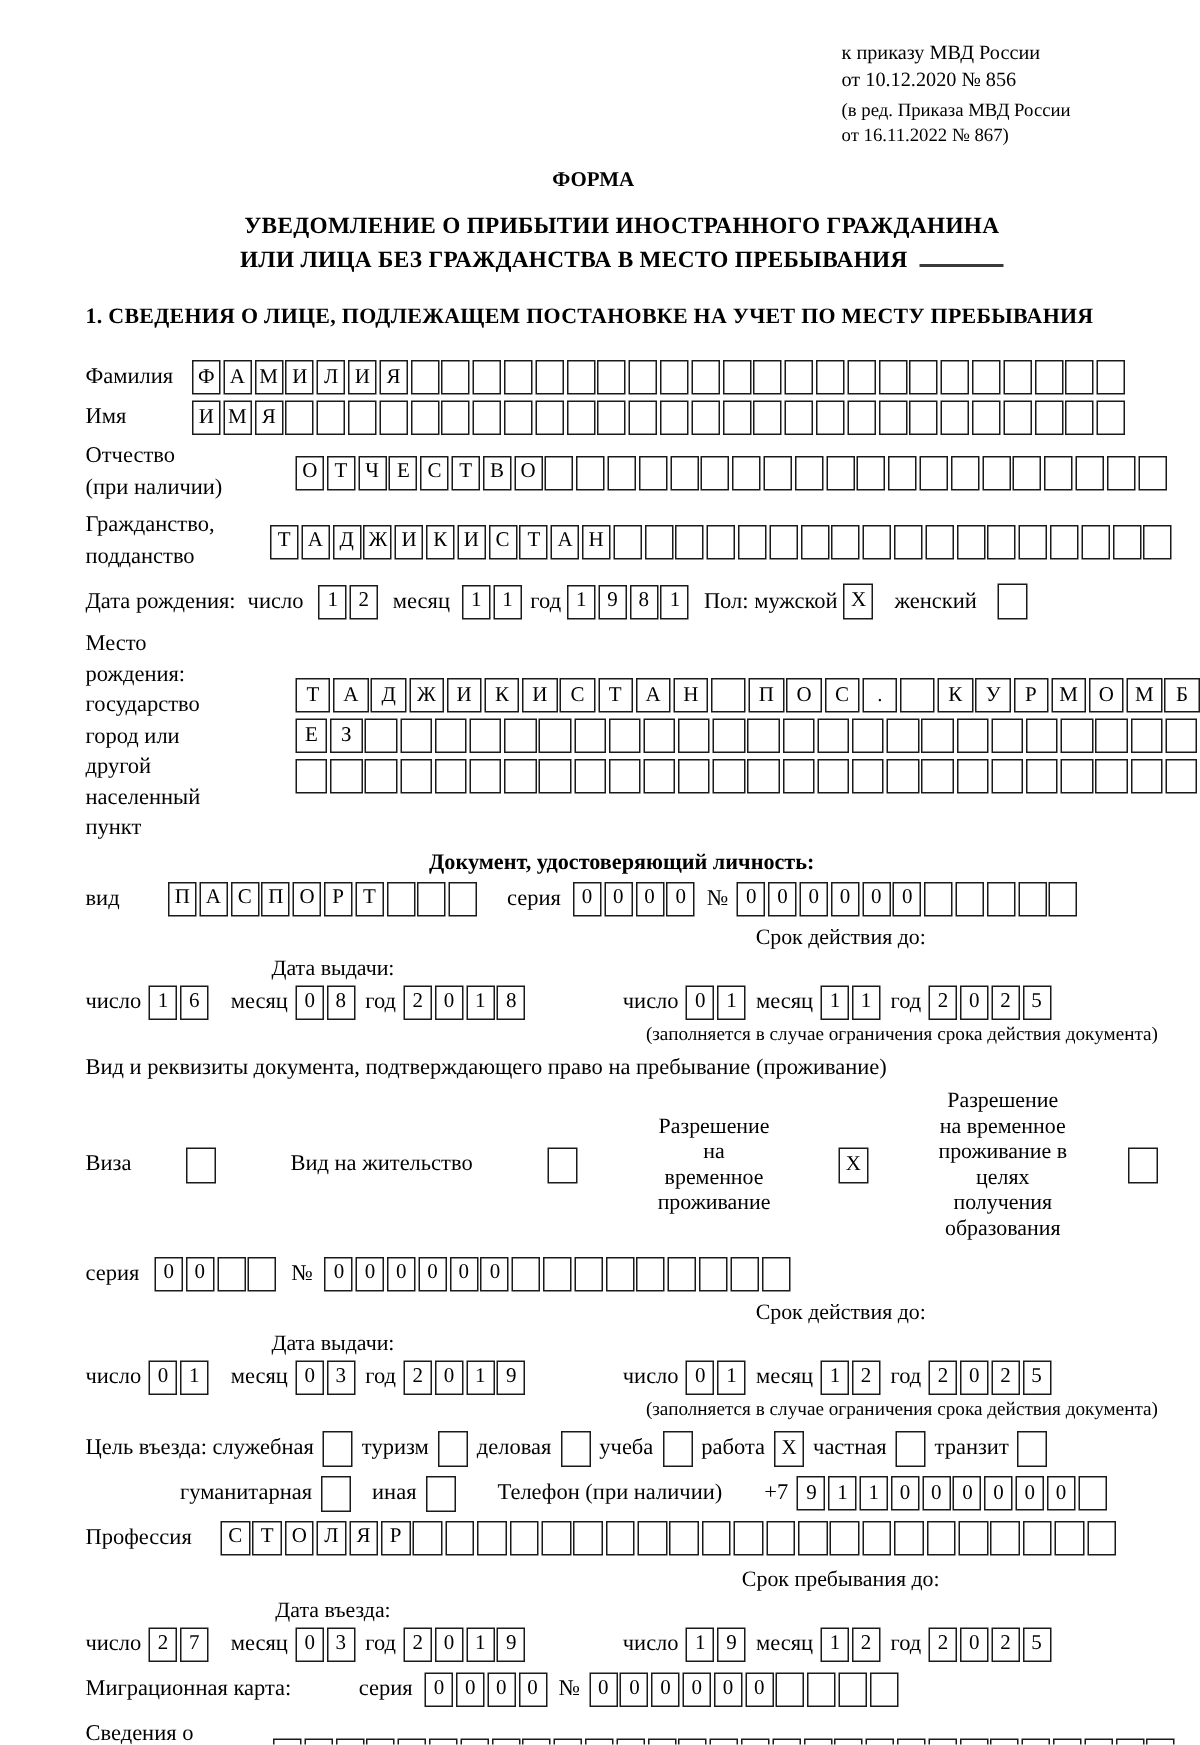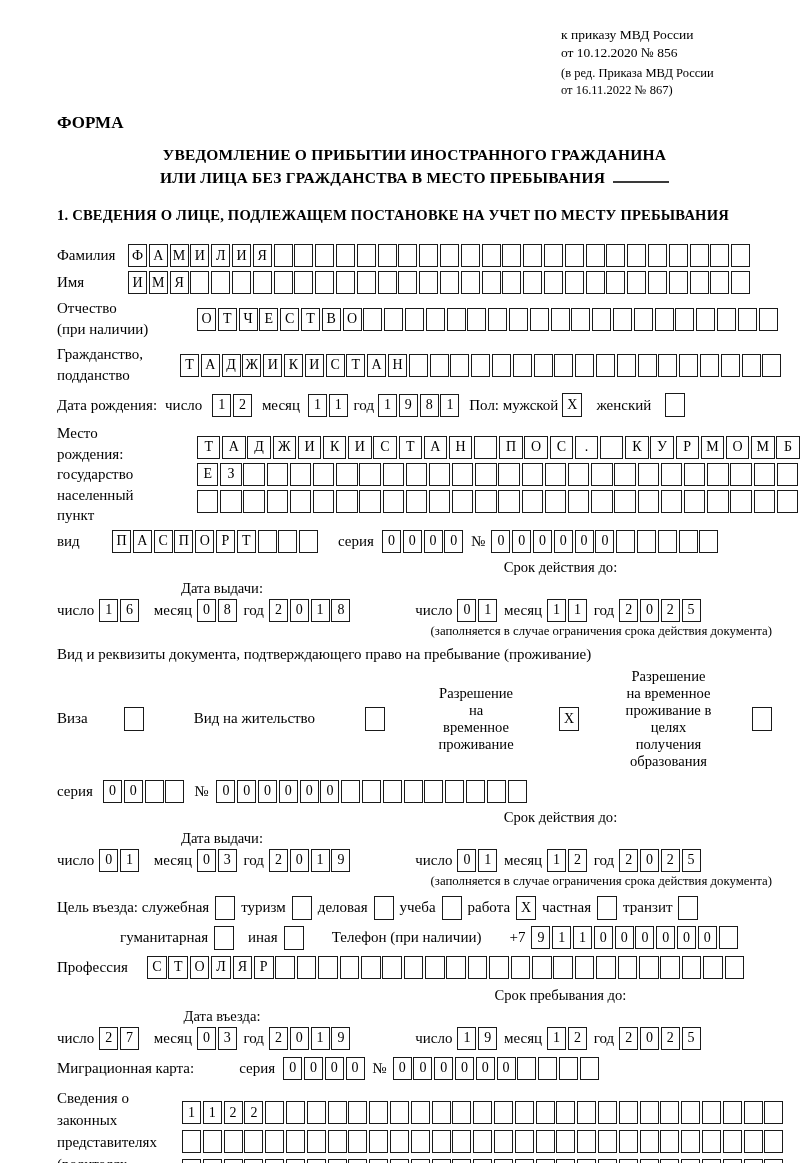--- a/index.html
+++ b/index.html
@@ -1,21 +1,21 @@
 <!DOCTYPE html>
 <html><head>
 <meta charset="utf-8">
 <style>
   html,body{margin:0;padding:0;background:#fff;}
   body{width:800px;height:1163px;overflow:hidden;font-family:"Liberation Serif",serif;color:#000;}
   .page{box-sizing:border-box;width:800px;height:1163px;padding:26px 28px 0 57px;overflow:hidden;}
 
   .corner{margin-left:504px;font-size:13.5px;line-height:18px;}
   .corner .sub{font-size:12.5px;line-height:17px;margin-top:3px;}
-  .forma{text-align:left;font-weight:bold;font-size:17px;margin:14px 38px 0 0;}
+  .forma{text-align:center;font-weight:bold;font-size:14px;margin:14px 38px 0 0;}
 
   .title{text-align:center;font-weight:bold;font-size:15.5px;line-height:23px;margin-top:10px;letter-spacing:.2px;}
   .uline{display:inline-block;width:56px;border-bottom:2px solid #3a3a3a;height:13px;margin-left:8px;}
 
   .sec-heading{font-weight:bold;font-size:14.6px;margin-top:18px;letter-spacing:.2px;}
 
   .frow{display:flex;align-items:center;margin-top:4px;font-size:15px;}
   .tline{margin-top:4px;font-size:15px;}
   .fs-start{align-items:center;gap:32px;}
   .lbl{white-space:nowrap;}
@@ -244,20 +244,21 @@
     <span class="lbl ml8">Пол: мужской</span>
     <span class="cbx ml4">X</span>
     <span class="lbl ml14">женский</span>
     <span class="cbx ml14"></span>
   </div>
 
   <div class="frow fs-start" style="margin-top:6px;">
     <span class="lblcol w108" style="line-height:20.5px;">
       <div>Место рождения:</div>
       <div>государство</div>
+      <div>город или другой</div>
       <div>населенный пункт</div>
     </span>
     <span class="vstack gap4">
       <span class="boxes w25">
           <span class="box">Т</span>
           <span class="box">А</span>
           <span class="box">Д</span>
           <span class="box">Ж</span>
           <span class="box">И</span>
           <span class="box">К</span>
@@ -332,20 +333,21 @@
           <span class="box"></span>
           <span class="box"></span>
           <span class="box"></span>
           <span class="box"></span>
           <span class="box"></span>
           <span class="box"></span>
         </span>
     </span>
   </div>
 
+  <div class="center-bold">Документ, удостоверяющий личность:</div>
 
   <div class="frow">
     <span class="lbl" style="width:55px;">вид</span>
     <span class="boxes">
         <span class="box">П</span>
         <span class="box">А</span>
         <span class="box">С</span>
         <span class="box">П</span>
         <span class="box">О</span>
         <span class="box">Р</span>

